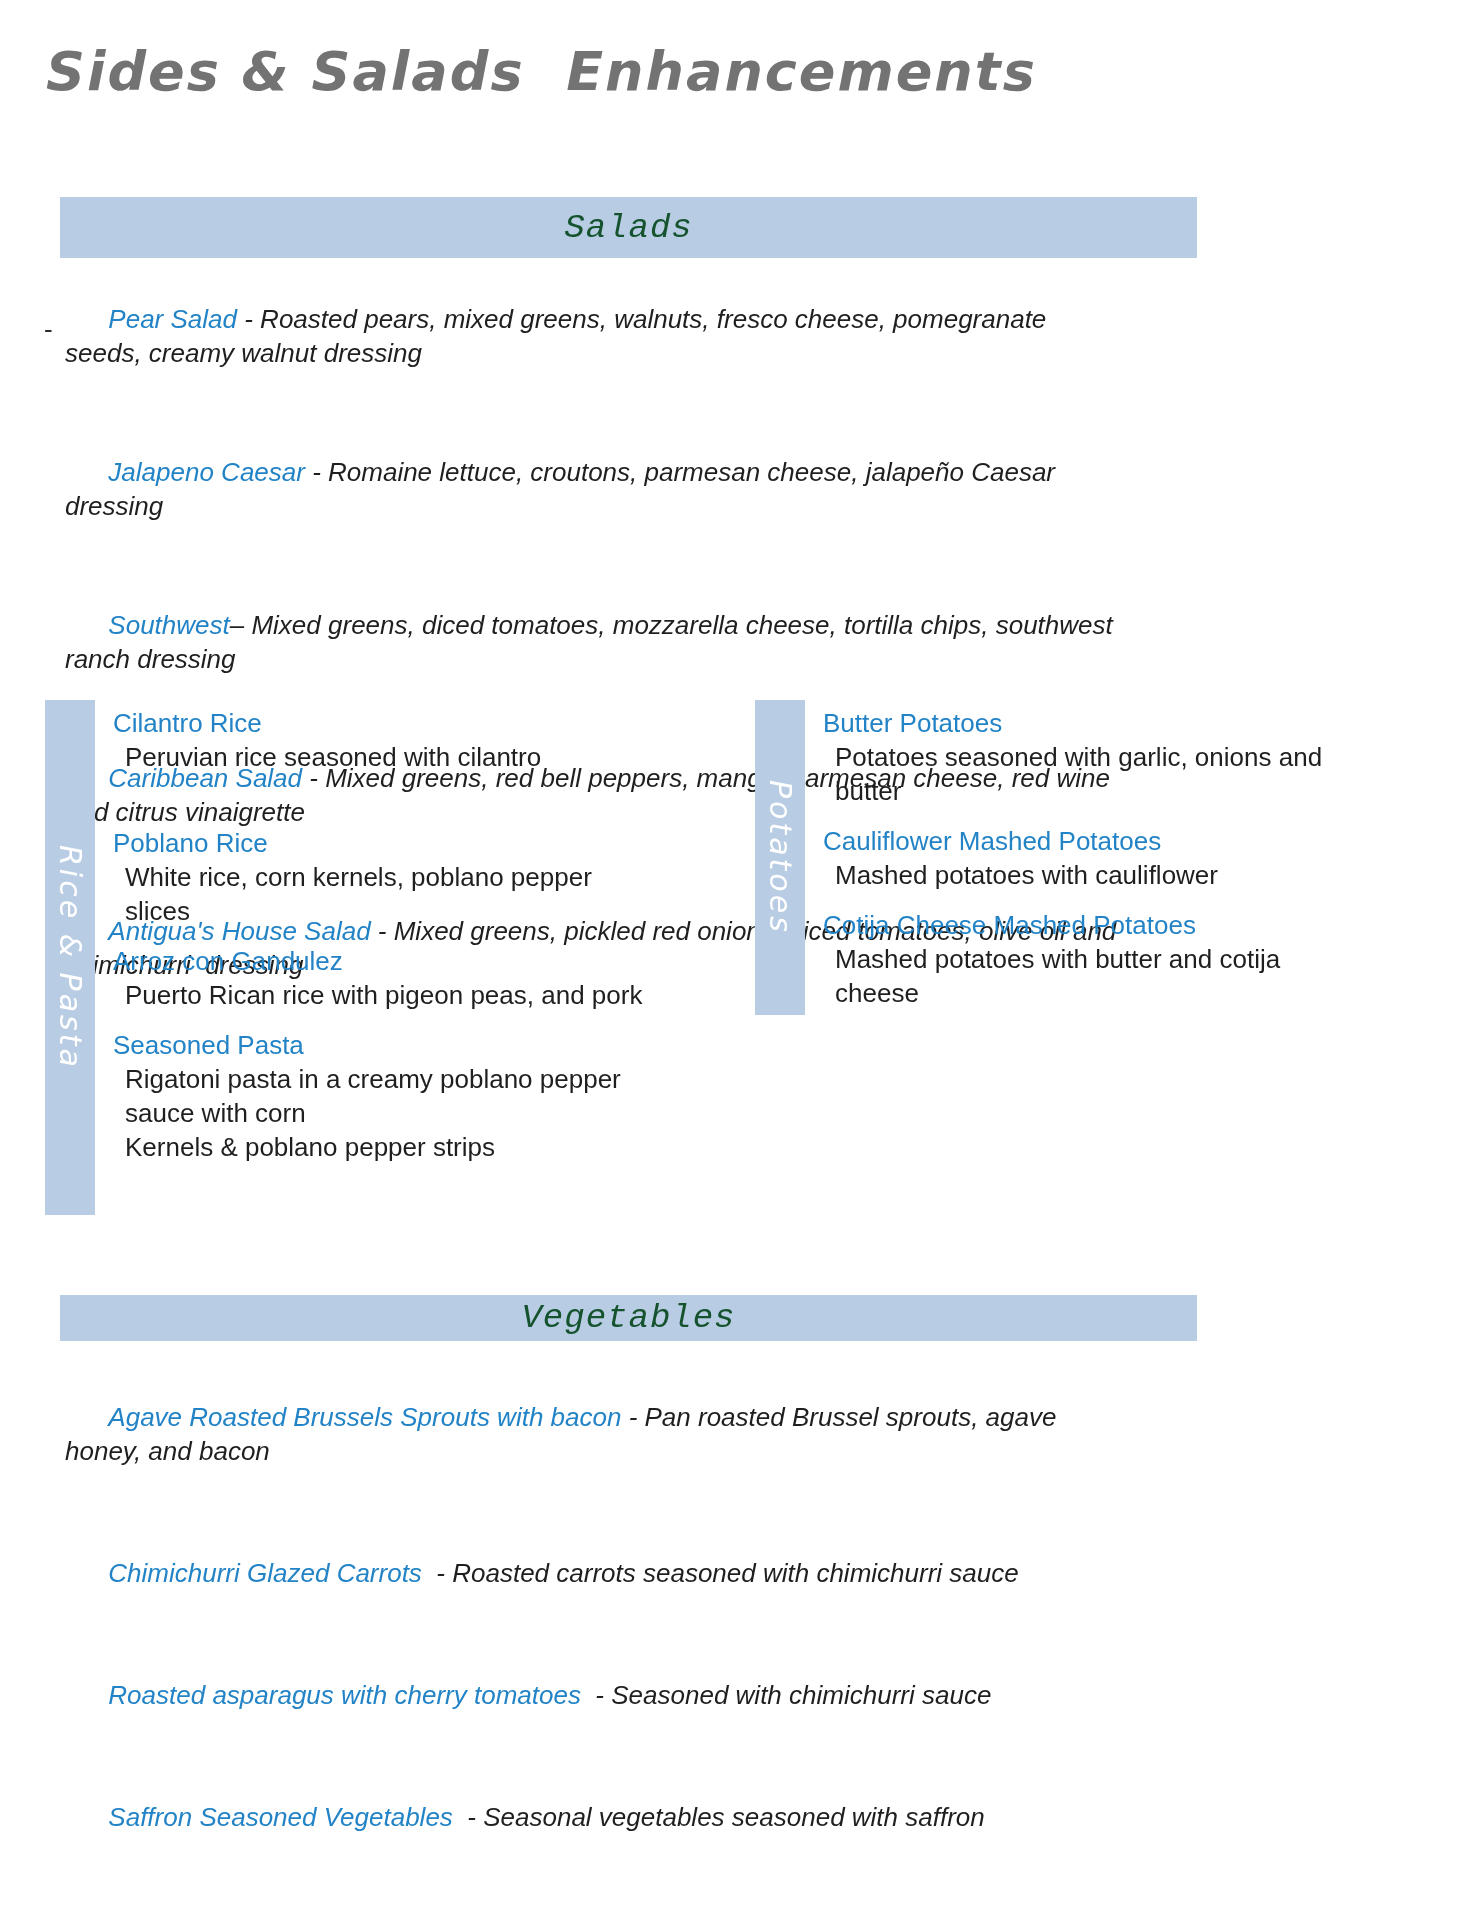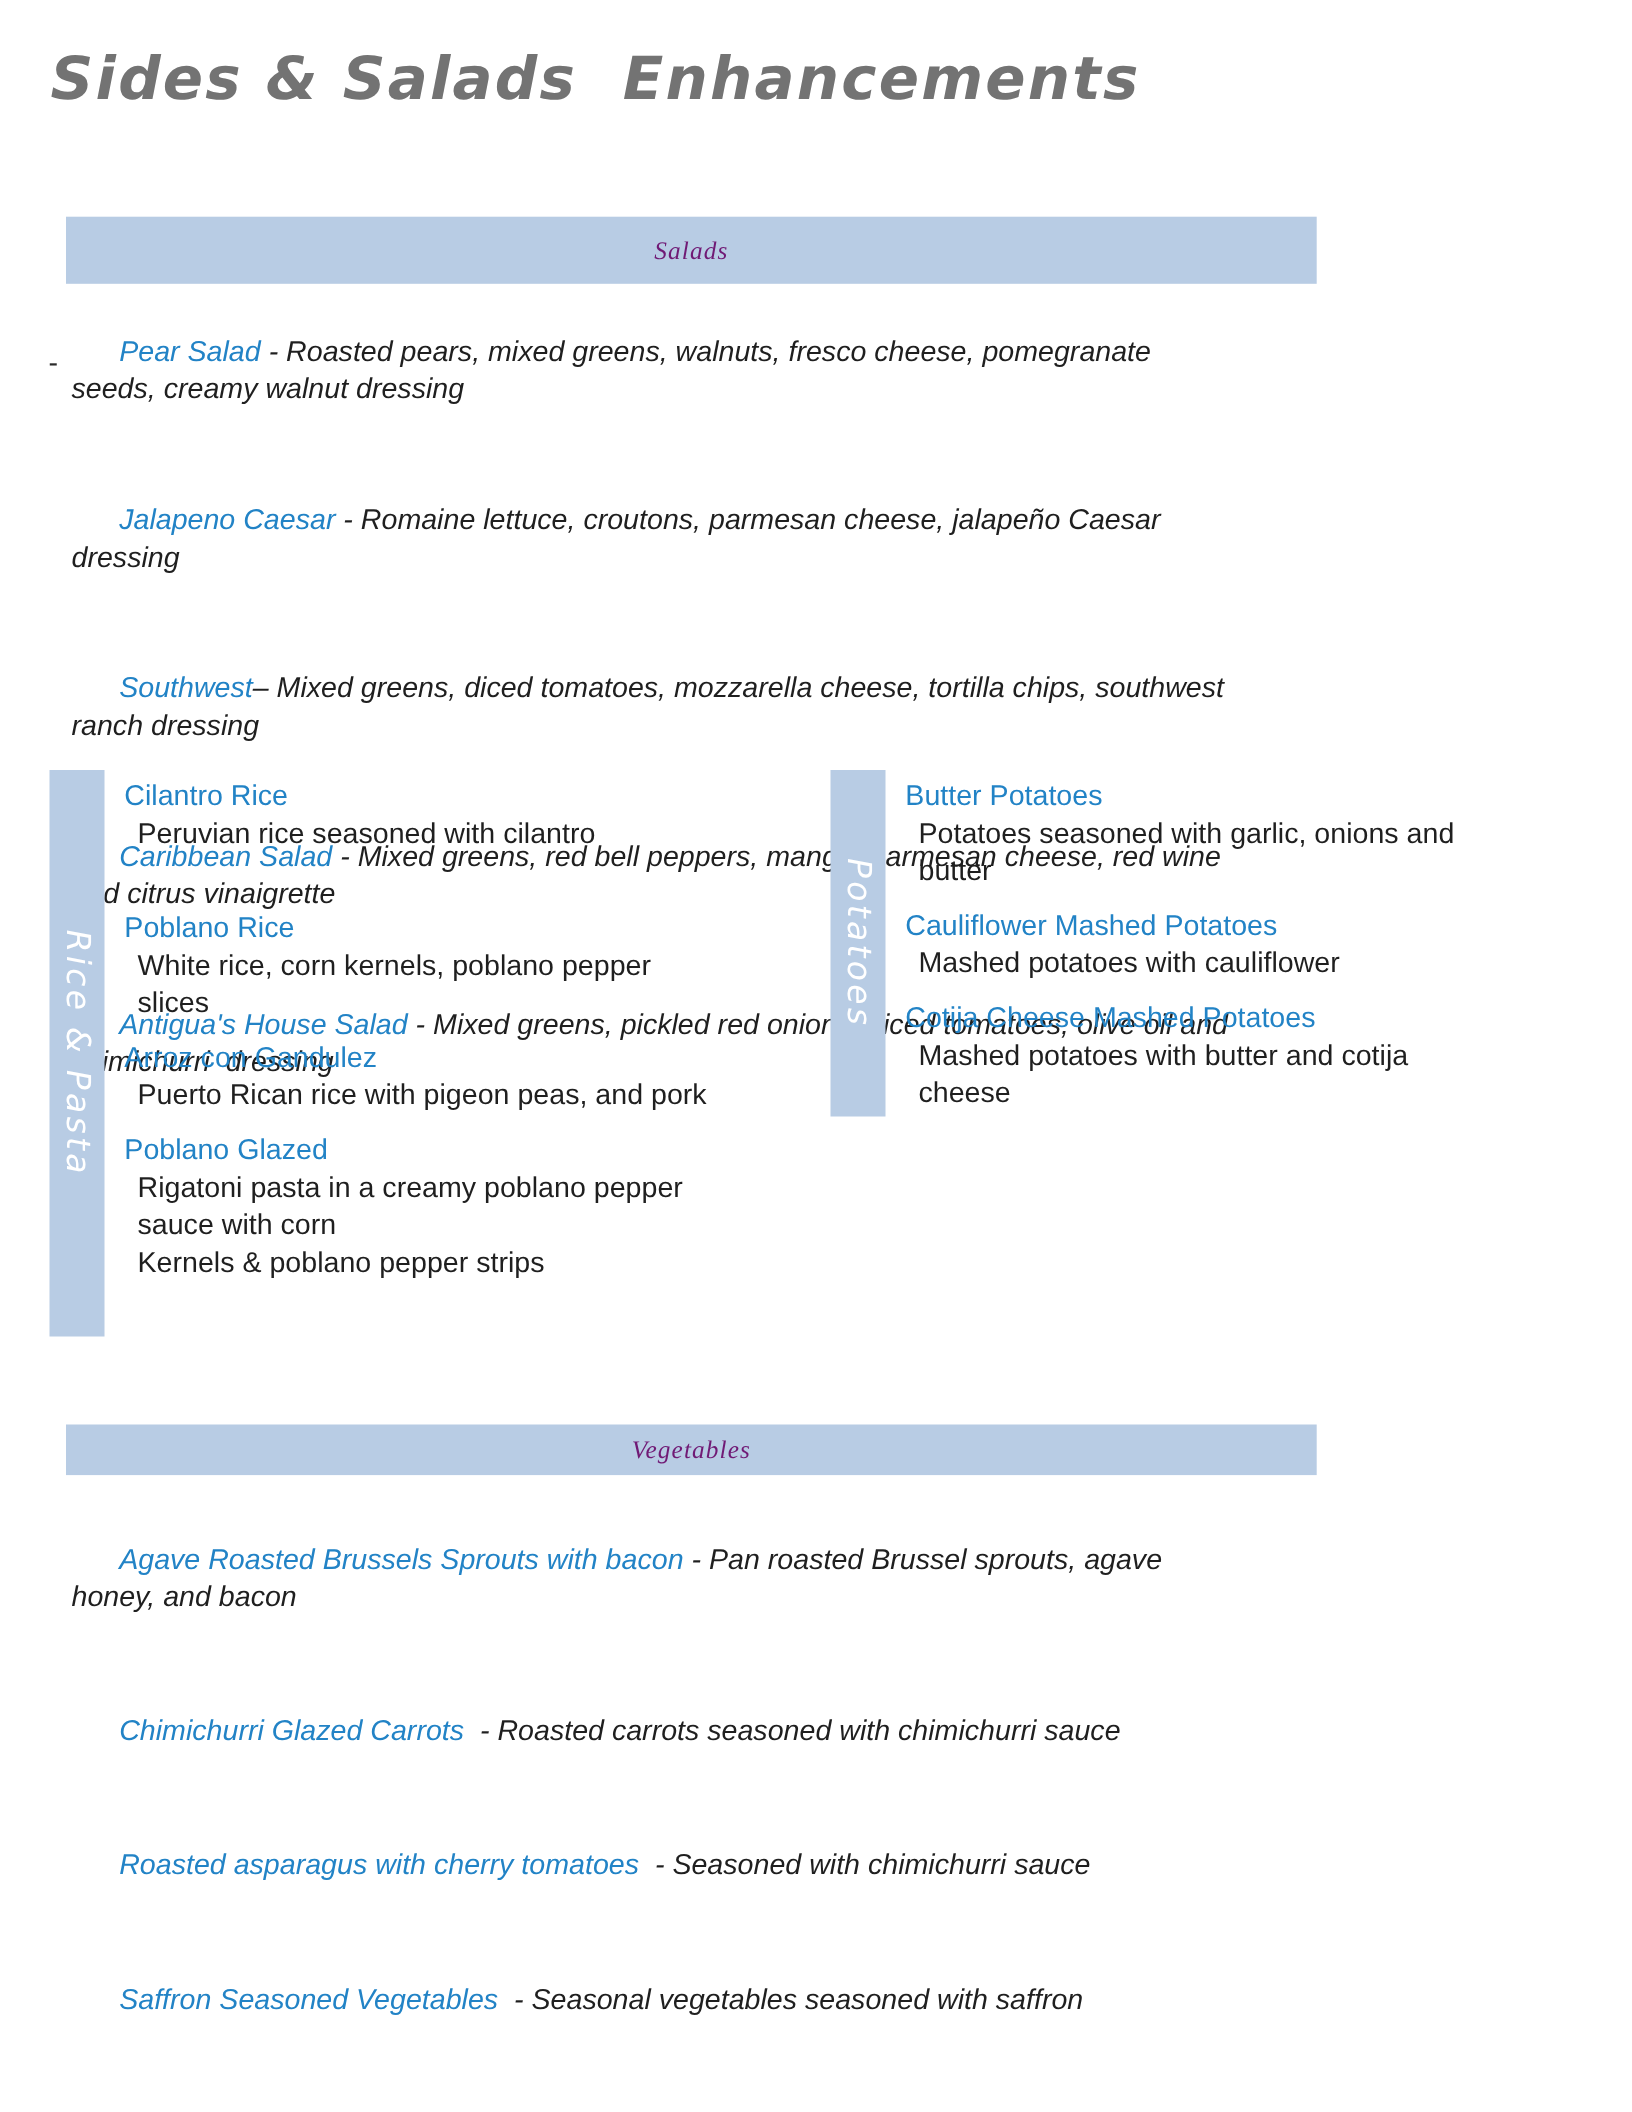--- a/index.html
+++ b/index.html
@@ -21,24 +21,24 @@
   }
   
   .band {
     position:absolute; left:60px; width:1137px;
     background:#B8CCE4;
     display:flex; align-items:center; justify-content:center;
   }
   #salads-band { top:197px; height:61px; }
   #veg-band    { top:1295px; height:46px; }
   .band-label {
-    font-family:Liberation Serif, serif;
+    font-family:Liberation Mono, monospace;
     font-style:italic; font-weight:500;
-    font-size:23px; letter-spacing:1px;
-    color:#701a75;
+    font-size:34px; letter-spacing:1px;
+    color:#14532d;
   }
   
   .list { position:absolute; left:65px; width:1060px; }
   #salads-list { top:268px; }
   #veg-list    { top:1366px; }
   .row {
     font-size:26px; line-height:34px;
     color:#1F1F1F;
     white-space:pre-wrap;
     margin-bottom:17px;
@@ -116,21 +116,21 @@
     </div>
     <div class="block">
       <div class="bname">Poblano Rice</div>
       <div class="bdesc">White rice, corn kernels, poblano pepper slices</div>
     </div>
     <div class="block">
       <div class="bname">Arroz con Gandulez</div>
       <div class="bdesc">Puerto Rican rice with pigeon peas, and pork</div>
     </div>
     <div class="block">
-      <div class="bname">Poblano Glazed</div>
+      <div class="bname">Seasoned Pasta</div>
       <div class="bdesc">Rigatoni pasta in a creamy poblano pepper sauce with corn
 Kernels &amp; poblano pepper strips</div>
     </div>
   </div>
 
   <div class="vbar" id="pot-bar">
     <span class="vlabel">Potatoes</span>
   </div>
 
   <div class="col" id="pot-col">

